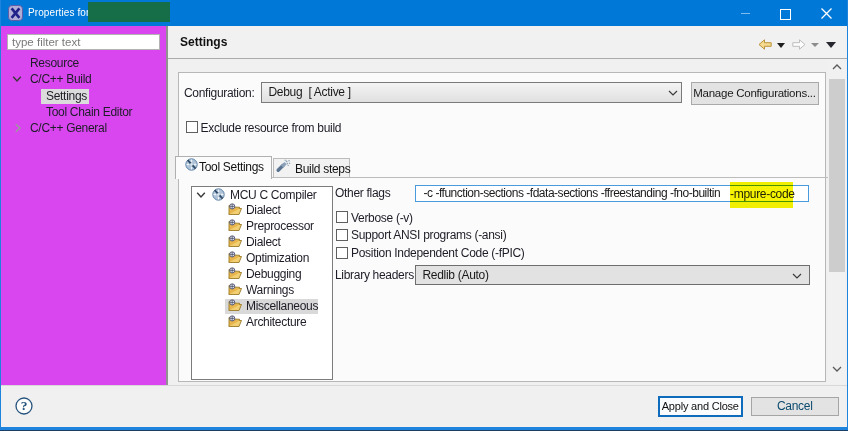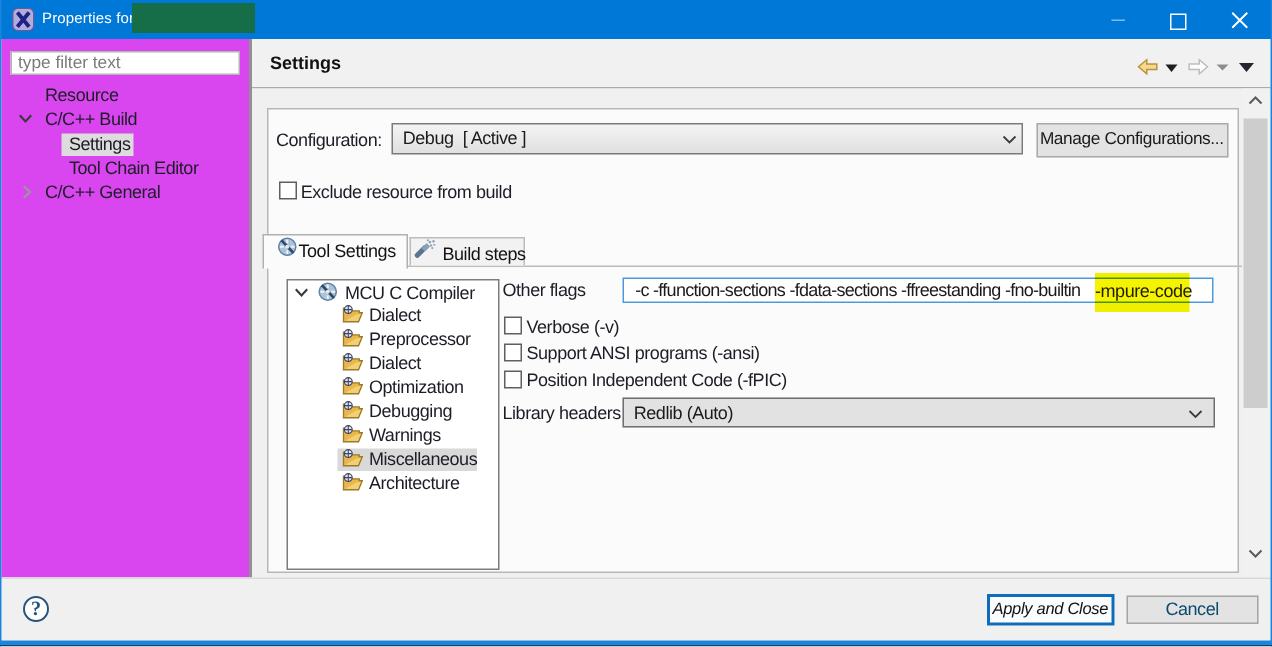--- a/index.html
+++ b/index.html
@@ -217,17 +217,17 @@
       <path d="M1 1 L5 5 L9 1" stroke="#3c3c3c" stroke-width="1.2" fill="none"></path>
     </svg>
 </div>
 
 <div class="abs" style="left:1px;top:385px;width:846px;height:42px;background:#f0f0f0;border-top:1px solid #d9d9d9;box-sizing:border-box;"></div>
 <svg class="abs" style="left:15px;top:397px" width="18" height="18" viewBox="0 0 18 18">
   <circle cx="9" cy="9" r="8" fill="#fdfdfd" stroke="#26547d" stroke-width="1.3"></circle>
   <text x="9" y="13.2" text-anchor="middle" font-family="Liberation Serif" font-size="13.5" font-weight="bold" fill="#26547d">?</text>
 </svg>
 <div class="abs" style="left:657.5px;top:396px;width:85.5px;height:20.5px;box-sizing:border-box;border:2px solid #0f6cbd;background:#fbfcfe;text-align:center;">
-  <div style="line-height:16.5px;font-size:11px;letter-spacing:-0.2px;color:#111;font-style:italic;">Apply and Close</div>
+  <div style="line-height:16.5px;font-size:11px;letter-spacing:-0.2px;color:#111;">Apply and Close</div>
 </div>
 <div class="abs" style="left:750.5px;top:396.5px;width:88.5px;height:19.5px;box-sizing:border-box;border:1px solid #a5a5a5;background:#e3e3e3;text-align:center;">
   <div class="ls" style="line-height:17.5px;color:#0c4a6e;">Cancel</div>
 </div>
 
 </body></html>

